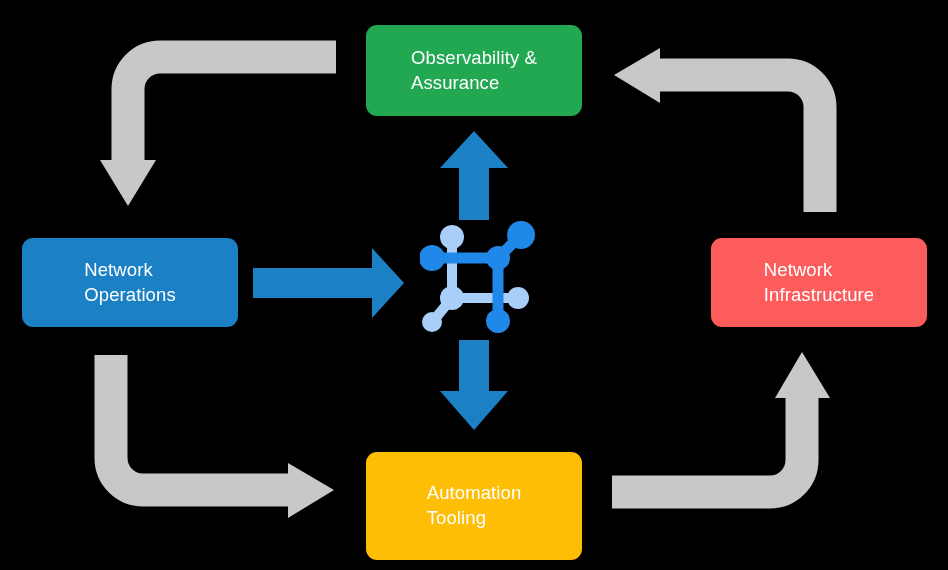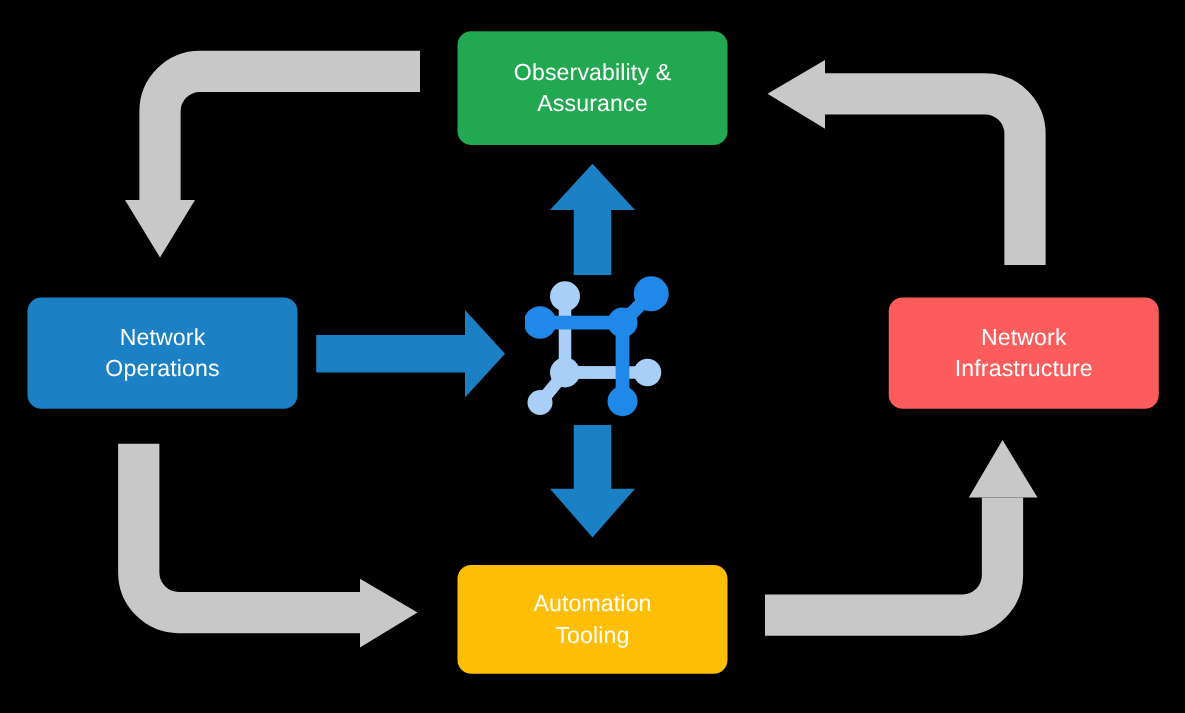--- a/index.html
+++ b/index.html
@@ -24,21 +24,20 @@
     top: 0;
     width: 948px;
     height: 570px;
   }
   .node-box {
     position: absolute;
     border-radius: 11px;
     display: flex;
     align-items: center;
     justify-content: center;
-    text-align: center;
     box-sizing: border-box;
     padding: 4px 10px;
   }
   .node-label {
     color: #ffffff;
     font-size: 18.5px;
     line-height: 1.33;
     font-weight: 400;
     letter-spacing: 0.1px;
     white-space: pre-line;
@@ -50,21 +49,21 @@
   }
   #box-network-operations {
     left: 22px;   top: 238px; width: 216px; height: 89px;
     background: #1B80C4;
   }
   #box-network-infrastructure {
     left: 711px;  top: 238px; width: 216px; height: 89px;
     background: #FC5C5C;
   }
   #box-automation-tooling {
-    left: 366px;  top: 452px; width: 216px; height: 87px;
+    left: 366px;  top: 452px; width: 216px; height: 108px;
     background: #FFBE06;
   }
   #center-icon {
     position: absolute;
     left: 420px;
     top: 220px;
     width: 116px;
     height: 116px;
   }
 </style>

